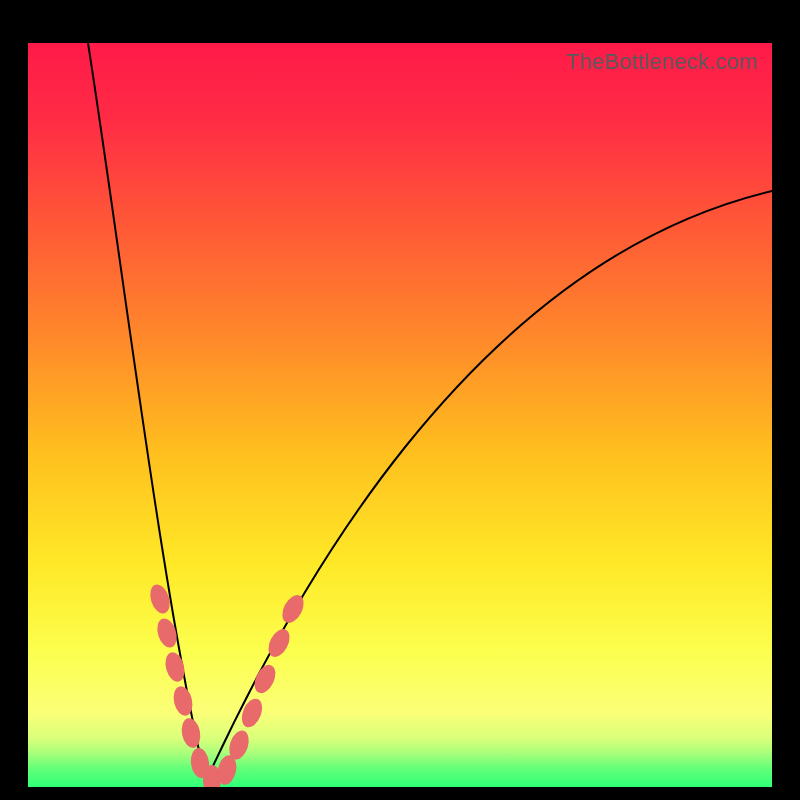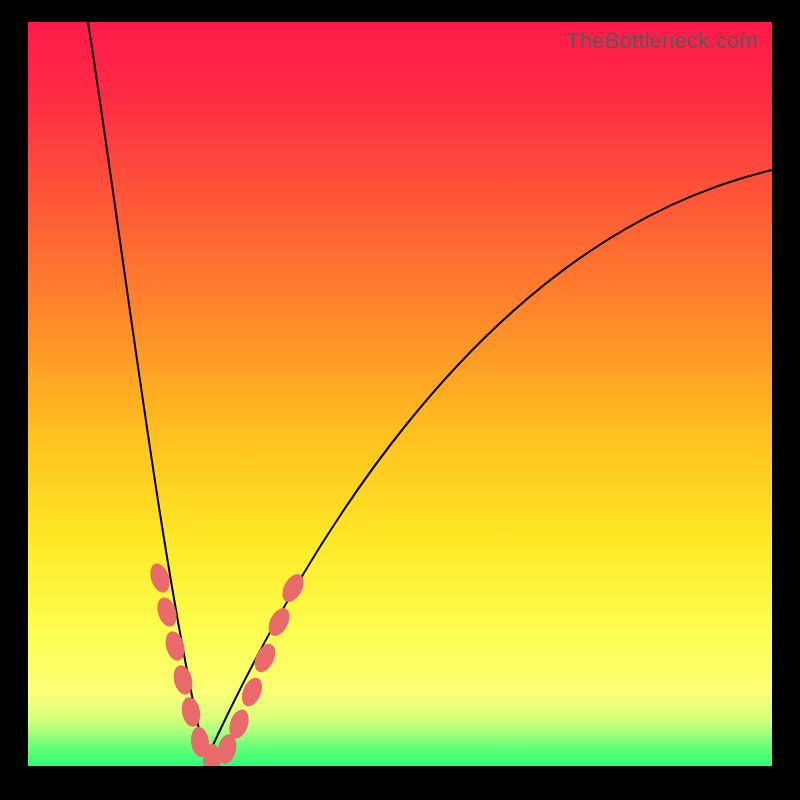--- a/index.html
+++ b/index.html
@@ -7,21 +7,21 @@
     padding: 0;
     width: 800px;
     height: 800px;
     background: #000000;
     overflow: hidden;
     font-family: Arial, Helvetica, sans-serif;
   }
   .frame {
     position: absolute;
     left: 28px;
-    top: 22px;
+    top: 43px;
     width: 744px;
     height: 744px;
     overflow: hidden;
   }
   .gradient {
     position: absolute;
     inset: 0;
   }
   .watermark {
     position: absolute;

